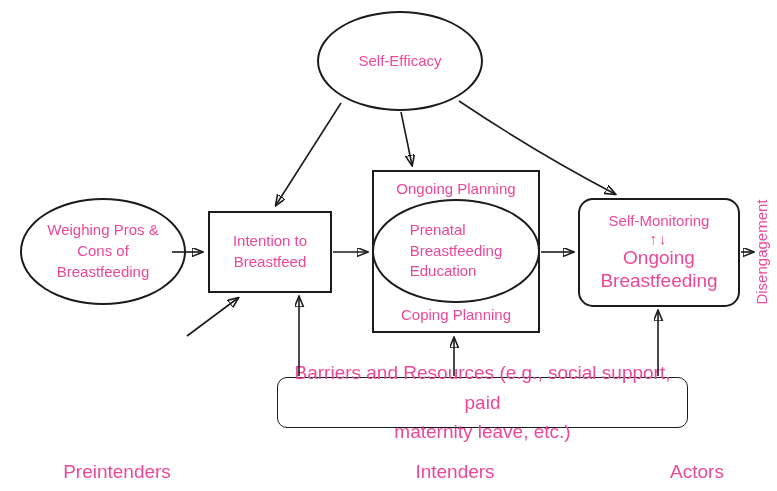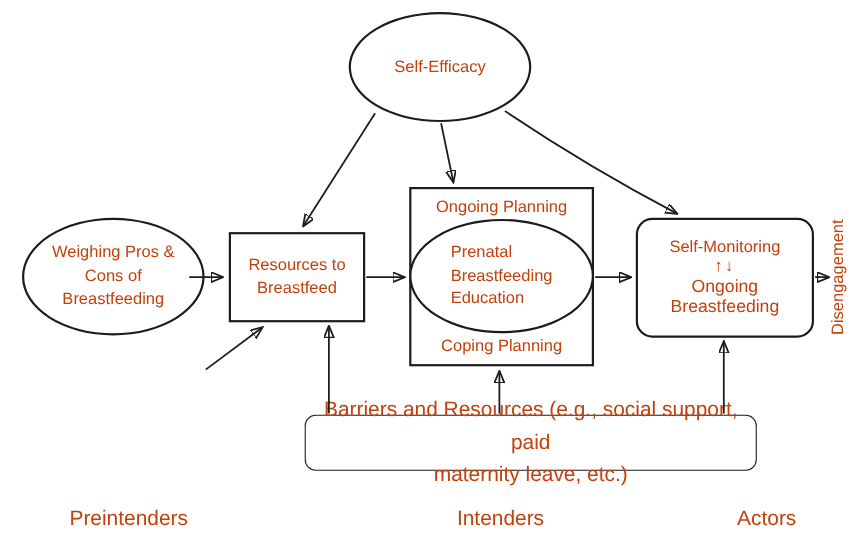--- a/index.html
+++ b/index.html
@@ -6,21 +6,21 @@
     margin: 0;
     padding: 0;
     background: #ffffff;
   }
   .canvas {
     position: relative;
     width: 777px;
     height: 491px;
     background: #ffffff;
     font-family: "Liberation Sans", sans-serif;
-    color: #c2410c;
+    color: #ec4899;
     overflow: hidden;
   }
   .shape {
     position: absolute;
     box-sizing: border-box;
     background: #ffffff;
     border: 2px solid #1c1c1c;
     display: flex;
     align-items: center;
     justify-content: center;
@@ -68,21 +68,21 @@
     text-align: left;
   }
   
   .sm-box {
     border-radius: 15px;
     flex-direction: column;
     line-height: 1.25;
   }
   .sm-title { font-size: 15px; }
   .sm-arrows { font-size: 15px; letter-spacing: 2px; line-height: 1.1; }
-  .sm-main { font-size: 16px; line-height: 1.2; }
+  .sm-main { font-size: 19px; line-height: 1.2; }
   
   .barriers-box {
     border-radius: 10px;
     border-width: 1.8px;
     font-size: 19px;
     line-height: 1.55;
   }
   .rotated-label {
     position: absolute;
     left: 703px;
@@ -112,21 +112,21 @@
   </div>
 
   <div class="shape ellipse node-text" style="left:20px; top:198px; width:166px; height:107px;">
     <span class="multiline">Weighing Pros &amp;
 Cons of
 Breastfeeding</span>
   </div>
 
 
   <div class="shape node-text" style="left:208px; top:211px; width:124px; height:82px;">
-    <span class="multiline">Resources to
+    <span class="multiline">Intention to
 Breastfeed</span>
   </div>
 
   <div class="shape center-box" style="left:372px; top:170px; width:168px; height:163px;">
     <div class="inner-label top-label">Ongoing Planning</div>
     <div class="inner-ellipse node-text">
       <span class="multiline">Prenatal
 Breastfeeding
 Education</span>
     </div>

